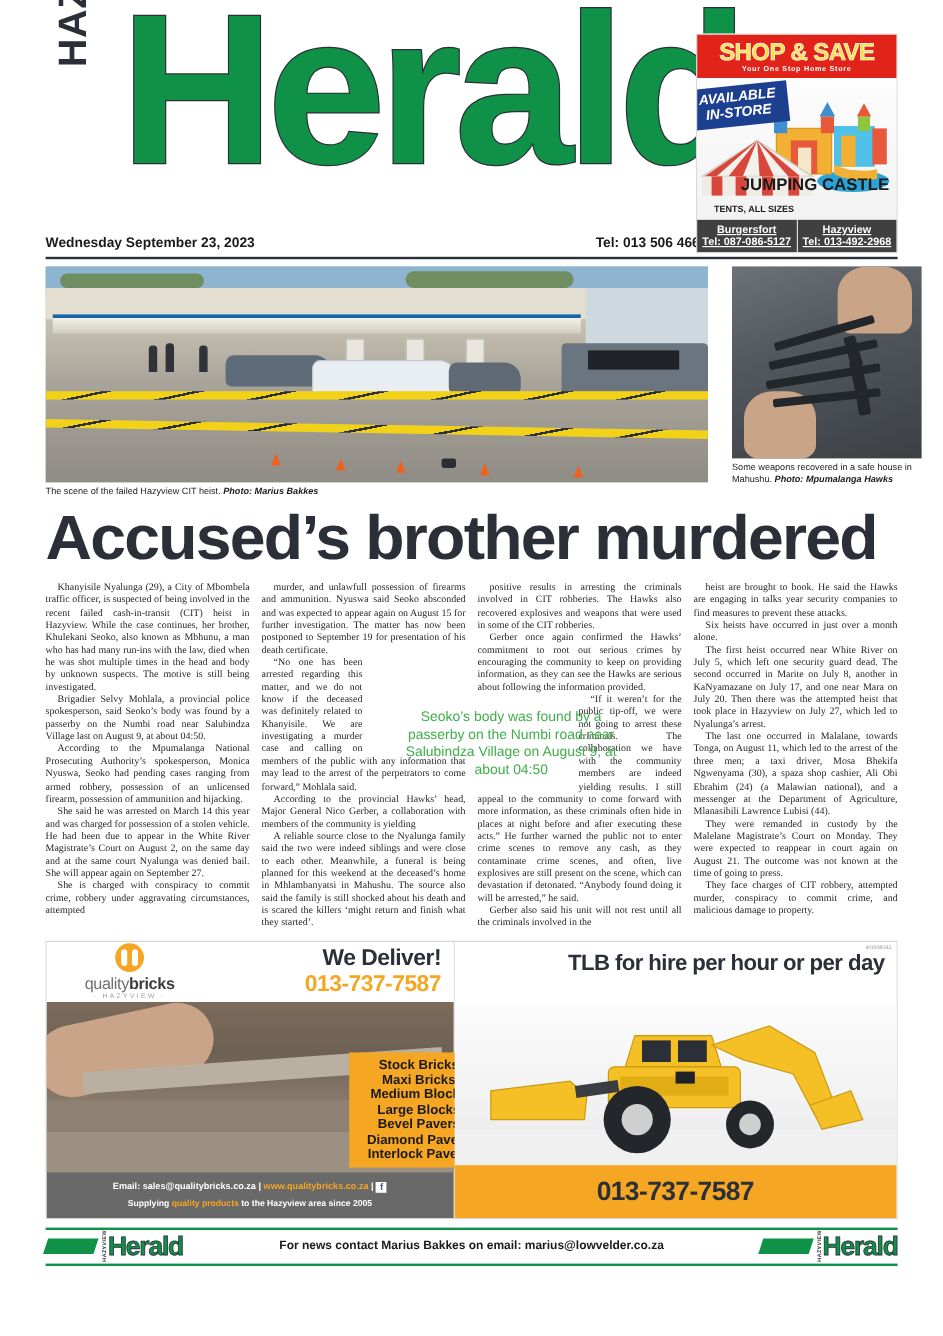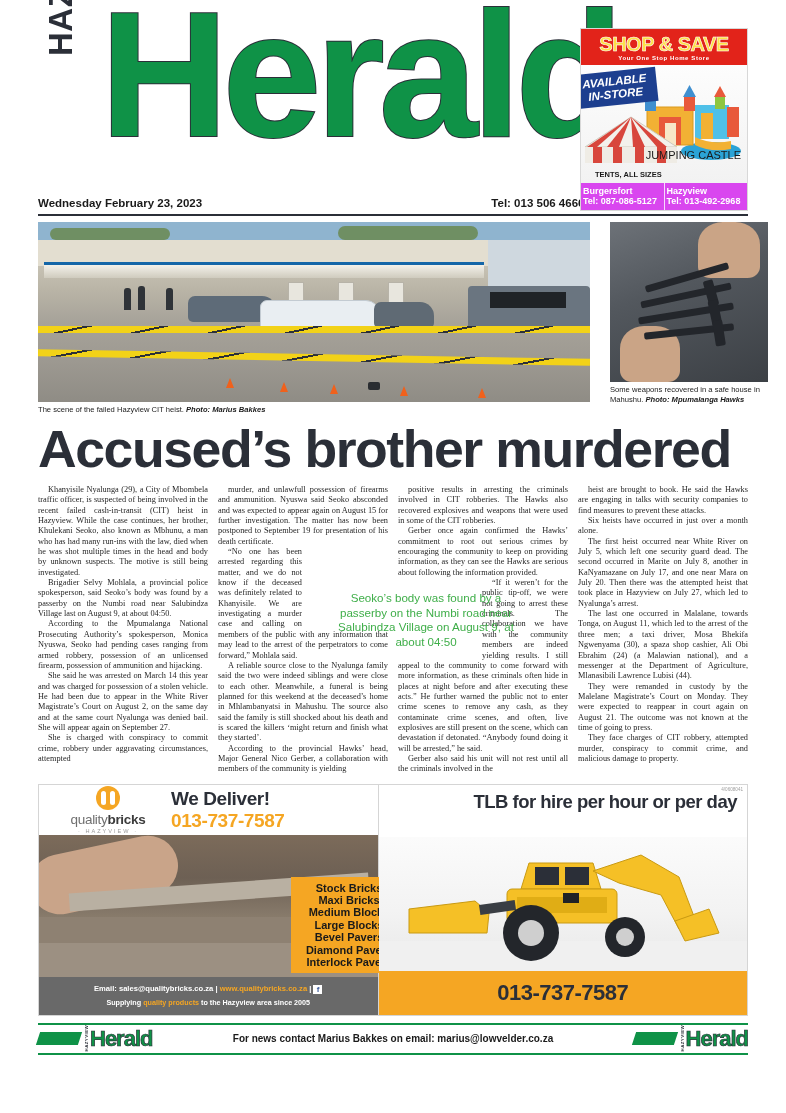--- a/index.html
+++ b/index.html
@@ -42,23 +42,23 @@
   .ss-body { position: relative; height: 118px; overflow: hidden;
              background: linear-gradient(#fdfdfd, #f2f2f2); }
   .ss-badge {
     position: absolute; left: -6px; top: 6px; z-index: 5;
     background: #1d3f8f; color: #fff; font-weight: bold; font-style: italic;
     font-size: 11.5px; line-height: 13px; padding: 4px 10px 4px 8px;
     transform: rotate(-6deg); text-align: center; white-space: pre-line;
   }
   .castle { position: absolute; right: 4px; top: 18px; width: 104px; height: 78px; }
   .tent { position: absolute; left: 2px; bottom: 16px; width: 96px; height: 52px; }
-  .ss-jc { position: absolute; right: 6px; bottom: 22px; font-size: 11px; font-weight: normal; color: #1a1a1a; }
+  .ss-jc { position: absolute; right: 6px; bottom: 22px; font-size: 14px; font-weight: bold; color: #1a1a1a; }
   .ss-tents { position: absolute; left: 14px; bottom: 4px; font-size: 7.5px; font-weight: bold; color: #1a1a1a; }
-  .ss-foot { background: #d946ef; display: flex; color: #fff; text-align: left; }
+  .ss-foot { background: #404040; display: flex; color: #fff; text-align: center; text-decoration: underline; }
   .ss-foot > div { flex: 1; padding: 3px 2px 4px; }
   .ss-foot .town { font-size: 9px; font-weight: bold; }
   .ss-foot .tel { font-size: 9px; font-weight: bold; }
   .ss-divider { width: 1px; background: #fff; opacity: .8; flex: 0 0 1px !important; padding: 0 !important; }
   .ss-code { position: absolute; right: 1px; top: 56px; font-size: 4.5px; color: #999;
              writing-mode: vertical-rl; letter-spacing: .3px; }
 
   
   .datebar { display: flex; align-items: baseline; justify-content: space-between;
              border-bottom: 2px solid #2b2f38; padding: 2px 0 5px; margin-bottom: 6px; }
@@ -124,21 +124,21 @@
   .qb-head { height: 50px; display: flex; align-items: center; background: #fff; }
   .qb-logo { width: 132px; text-align: center; padding-left: 6px; }
   .qb-mark { width: 24px; height: 24px; border-radius: 50%; background: #f5a623; margin: 0 auto 2px;
              position: relative; }
   .qb-mark:before, .qb-mark:after { content: ""; position: absolute; top: 5px; width: 5px; height: 14px;
              background: #fff; border-radius: 3px; }
   .qb-mark:before { left: 5px; } .qb-mark:after { right: 5px; }
   .qb-name { font-size: 13.5px; letter-spacing: -0.3px; color: #6f6f6f; }
   .qb-name b { color: #3c3c3c; font-weight: bold; }
   .qb-loc { font-size: 5.6px; letter-spacing: 2px; color: #9a9a9a; margin-top: 1px; }
-  .qb-deliver { flex: 1; padding-right: 10px; }
+  .qb-deliver { flex: 1; text-align: right; padding-right: 10px; }
   .qb-deliver .l1 { font-size: 19px; font-weight: bold; color: #2b2f38; letter-spacing: -0.4px; }
   .qb-deliver .l2 { font-size: 19px; font-weight: bold; color: #f5a623; letter-spacing: -0.4px; }
 
   .qb-photo { position: absolute; left: 0; right: 0; top: 50px; bottom: 38px;
     background: linear-gradient(180deg,#7c6b5a 0%, #6d6054 30%, #8a7d6d 60%, #55483c 100%);
     overflow: hidden; }
   .qb-list { position: absolute; left: 252px; top: 92px; width: 116px; background: #f5a623;
     padding: 5px 4px; text-align: center; }
   .qb-list div { font-size: 11px; font-weight: bold; color: #1a1a1a; line-height: 12.4px; }
   .qb-foot { position: absolute; left: 0; right: 0; bottom: 0; height: 38px;
@@ -238,21 +238,21 @@
           <div>
             <div class="town">Hazyview</div>
             <div class="tel">Tel: 013-492-2968</div>
           </div>
         </div>
       </div>
     </div>
   </div>
 
   <div class="datebar">
-    <div class="date">Wednesday February 23, 2023</div>
+    <div class="date">Wednesday September 23, 2023</div>
     <div class="tel">Tel: 013 506 4666</div>
     <div class="free">Free</div>
   </div>
 
   <div class="photorow">
     <div class="photo-main">
       <div class="ph-main-img">
         <div class="bldg" style="left:0;top:18px;width:470px;height:26px;background:#e3ded0;"></div>
         <div class="canopy"></div>
         <div class="bldg" style="left:450px;top:14px;width:102px;height:52px;background:#cfd8df;"></div>
@@ -311,34 +311,34 @@
       <p>Brigadier Selvy Mohlala, a provincial police spokesperson, said Seoko’s body was found by a passerby on the Numbi road near Salubindza Village last on August 9, at about 04:50.</p>
       <p>According to the Mpumalanga National Prosecuting Authority’s spokesperson, Monica Nyuswa, Seoko had pending cases ranging from armed robbery, possession of an unlicensed firearm, possession of ammunition and hijacking.</p>
       <p>She said he was arrested on March 14 this year and was charged for possession of a stolen vehicle. He had been due to appear in the White River Magistrate’s Court on August 2, on the same day and at the same court Nyalunga was denied bail. She will appear again on September 27.</p>
       <p>She is charged with conspiracy to commit crime, robbery under aggravating circumstances, attempted</p>
     </div>
 
     <div class="col">
       <p>murder, and unlawfull possession of firearms and ammunition. Nyuswa said Seoko absconded and was expected to appear again on August 15 for further investigation. The matter has now been postponed to September 19 for presentation of his death certificate.</p>
       <div class="wrapbox"></div>
       <p>“No one has been arrested regarding this matter, and we do not know if the deceased was definitely related to Khanyisile. We are investigating a murder case and calling on members of the public with any information that may lead to the arrest of the perpetrators to come forward,” Mohlala said.</p>
+      <p>According to the provincial Hawks’ head, Major General Nico Gerber, a collaboration with members of the community is yielding</p>
       <p>A reliable source close to the Nyalunga family said the two were indeed siblings and were close to each other. Meanwhile, a funeral is being planned for this weekend at the deceased’s home in Mhlambanyatsi in Mahushu. The source also said the family is still shocked about his death and is scared the killers ‘might return and finish what they started’.</p>
-      <p>According to the provincial Hawks’ head, Major General Nico Gerber, a collaboration with members of the community is yielding</p>
     </div>
 
     <div class="col">
       <p>positive results in arresting the criminals involved in CIT robberies. The Hawks also recovered explosives and weapons that were used in some of the CIT robberies.</p>
       <p>Gerber once again confirmed the Hawks’ commitment to root out serious crimes by encouraging the community to keep on providing information, as they can see the Hawks are serious about following the information provided.</p>
       <div class="wrapbox-l"></div>
       <p>“If it weren’t for the public tip-off, we were not going to arrest these criminals. The collaboration we have with the community members are indeed yielding results. I still appeal to the community to come forward with more information, as these criminals often hide in places at night before and after executing these acts.” He further warned the public not to enter crime scenes to remove any cash, as they contaminate crime scenes, and often, live explosives are still present on the scene, which can devastation if detonated. “Anybody found doing it will be arrested,” he said.</p>
       <p>Gerber also said his unit will not rest until all the criminals involved in the</p>
     </div>
 
     <div class="col">
-      <p>heist are brought to book. He said the Hawks are engaging in talks with security companies to find measures to prevent these attacks.</p>
+      <p>heist are brought to book. He said the Hawks are engaging in talks year security companies to find measures to prevent these attacks.</p>
       <p>Six heists have occurred in just over a month alone.</p>
       <p>The first heist occurred near White River on July 5, which left one security guard dead. The second occurred in Marite on July 8, another in KaNyamazane on July 17, and one near Mara on July 20. Then there was the attempted heist that took place in Hazyview on July 27, which led to Nyalunga’s arrest.</p>
       <p>The last one occurred in Malalane, towards Tonga, on August 11, which led to the arrest of the three men; a taxi driver, Mosa Bhekifa Ngwenyama (30), a spaza shop cashier, Ali Obi Ebrahim (24) (a Malawian national), and a messenger at the Department of Agriculture, Mlanasibili Lawrence Lubisi (44).</p>
       <p>They were remanded in custody by the Malelane Magistrate’s Court on Monday. They were expected to reappear in court again on August 21. The outcome was not known at the time of going to press.</p>
       <p>They face charges of CIT robbery, attempted murder, conspiracy to commit crime, and malicious damage to property.</p>
     </div>
 
     <div class="pullquote" style="position:absolute;left:290px;top:104px;width:196px;">Seoko’s body was found by a passerby on the Numbi road near Salubindza Village on August 9, at about 04:50</div>
   </div>
 

